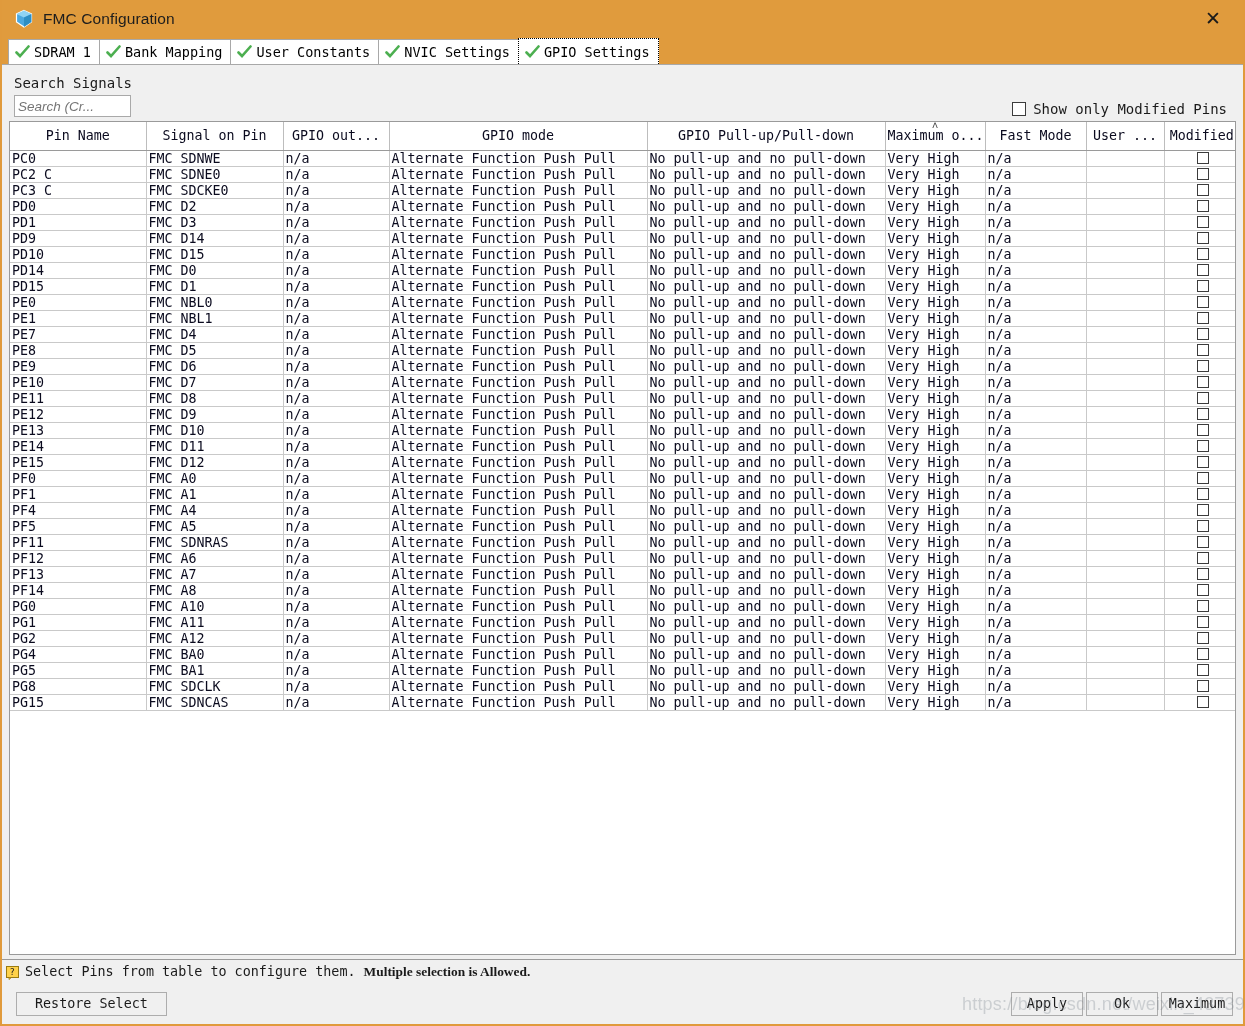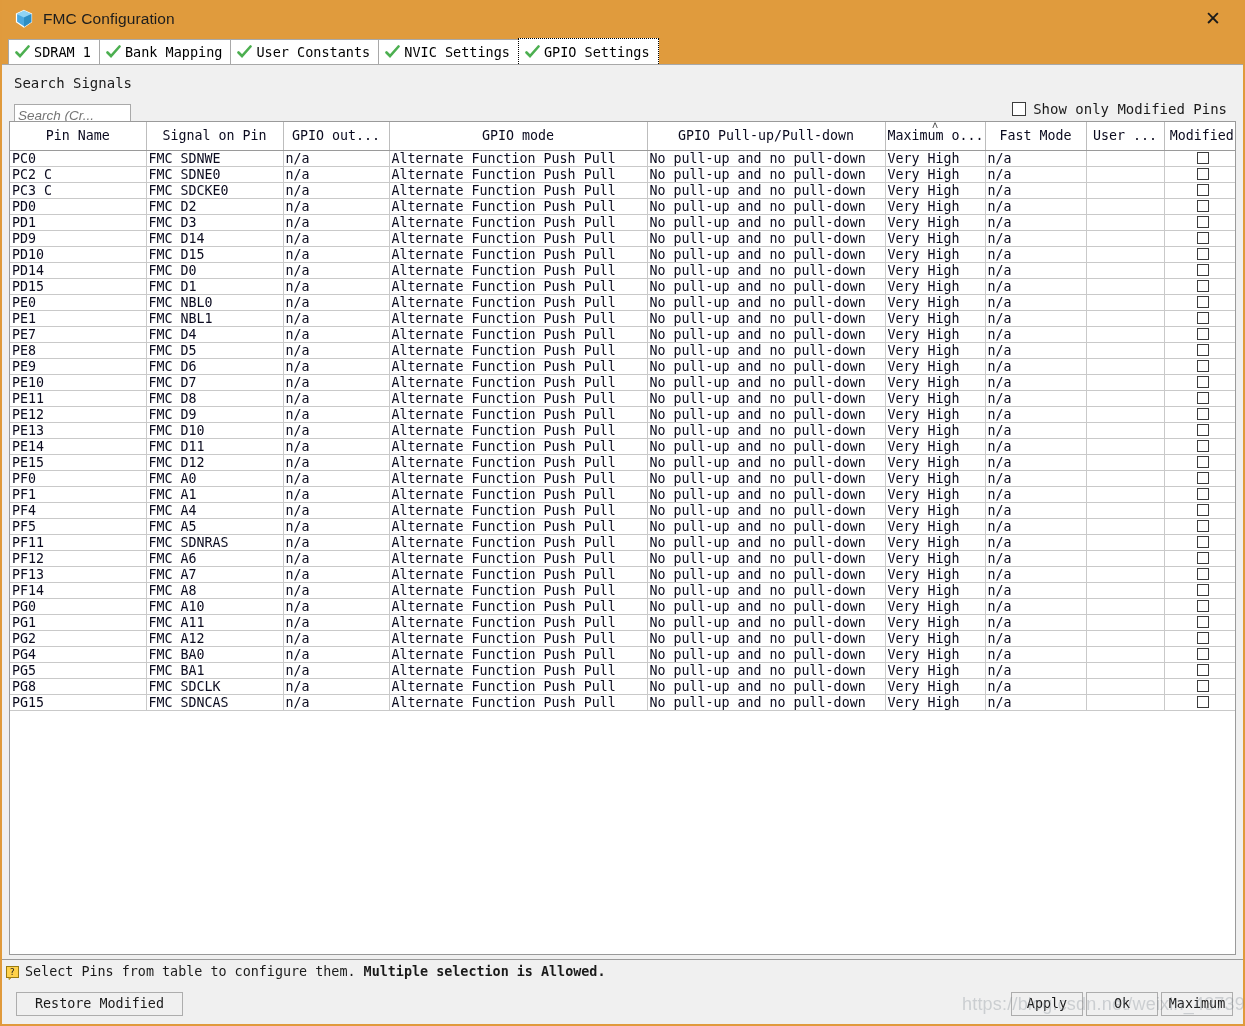--- a/index.html
+++ b/index.html
@@ -89,21 +89,21 @@
     position: relative;
     overflow: hidden;
   }
   #searchbar {
     height: 56px; min-height: 56px;
     position: relative;
     padding: 10px 0 0 12px;
   }
   #search-label {
     font-size: 14px; color: #1a1a1a;
-    margin-bottom: 13px;
+    margin-bottom: 4px;
   }
   #search-input {
     width: 117px; height: 22px;
     border: 1px solid #a9a9a9;
     background: #ffffff;
     font-family: Liberation Sans, sans-serif;
     font-size: 13.5px;
     font-style: italic;
     color: #a16207;
     padding: 0 3px;
@@ -196,21 +196,21 @@
   }
   #help-icon {
     width: 14px; height: 14px;
     margin-right: 5px;
     flex: 0 0 auto;
     position: relative;
   }
   #status-text {
     font-size: 13.4px; color: #1a1a1a;
   }
-  #status-text b { font-weight: bold; }
+  #status-text b { font-weight: bold; font-family: Liberation Serif, serif; }
   
   #footer {
     height: 41px; min-height: 41px;
     background: #f0f0f0;
     display: flex; align-items: center;
     position: relative;
     padding: 0 8px;
   }
   .btn {
     background: #f0f0f0;
@@ -737,21 +737,21 @@
         <svg width="14" height="14" viewBox="0 0 14 14">
           <rect x="0.5" y="0.5" width="12" height="11" fill="#ffd24a" stroke="#9a7a10"></rect>
           <path d="M3 11.5 L3 13.5 L5.5 11.5 Z" fill="#ffd24a" stroke="#9a7a10" stroke-width="0.8"></path>
           <text x="6.3" y="9.3" font-size="9" font-family="DejaVu Sans Mono, monospace" text-anchor="middle" fill="#222">?</text>
         </svg>
       </span>
       <span id="status-text"><span>Select Pins from table to configure them. </span><b>Multiple selection is Allowed.</b></span>
     </div>
 
     <div id="footer">
-      <button class="btn" id="restore-default">Restore Modified</button>
+      <button class="btn" id="restore-default">Restore Select</button>
       <div id="footer-right">
         <button class="btn">Apply</button>
         <button class="btn">Ok</button>
         <button class="btn">Maximum</button>
       </div>
     </div>
   </div>
 
   <div id="watermark">https://blog.csdn.net/weixin_43739134</div>
 </div>

